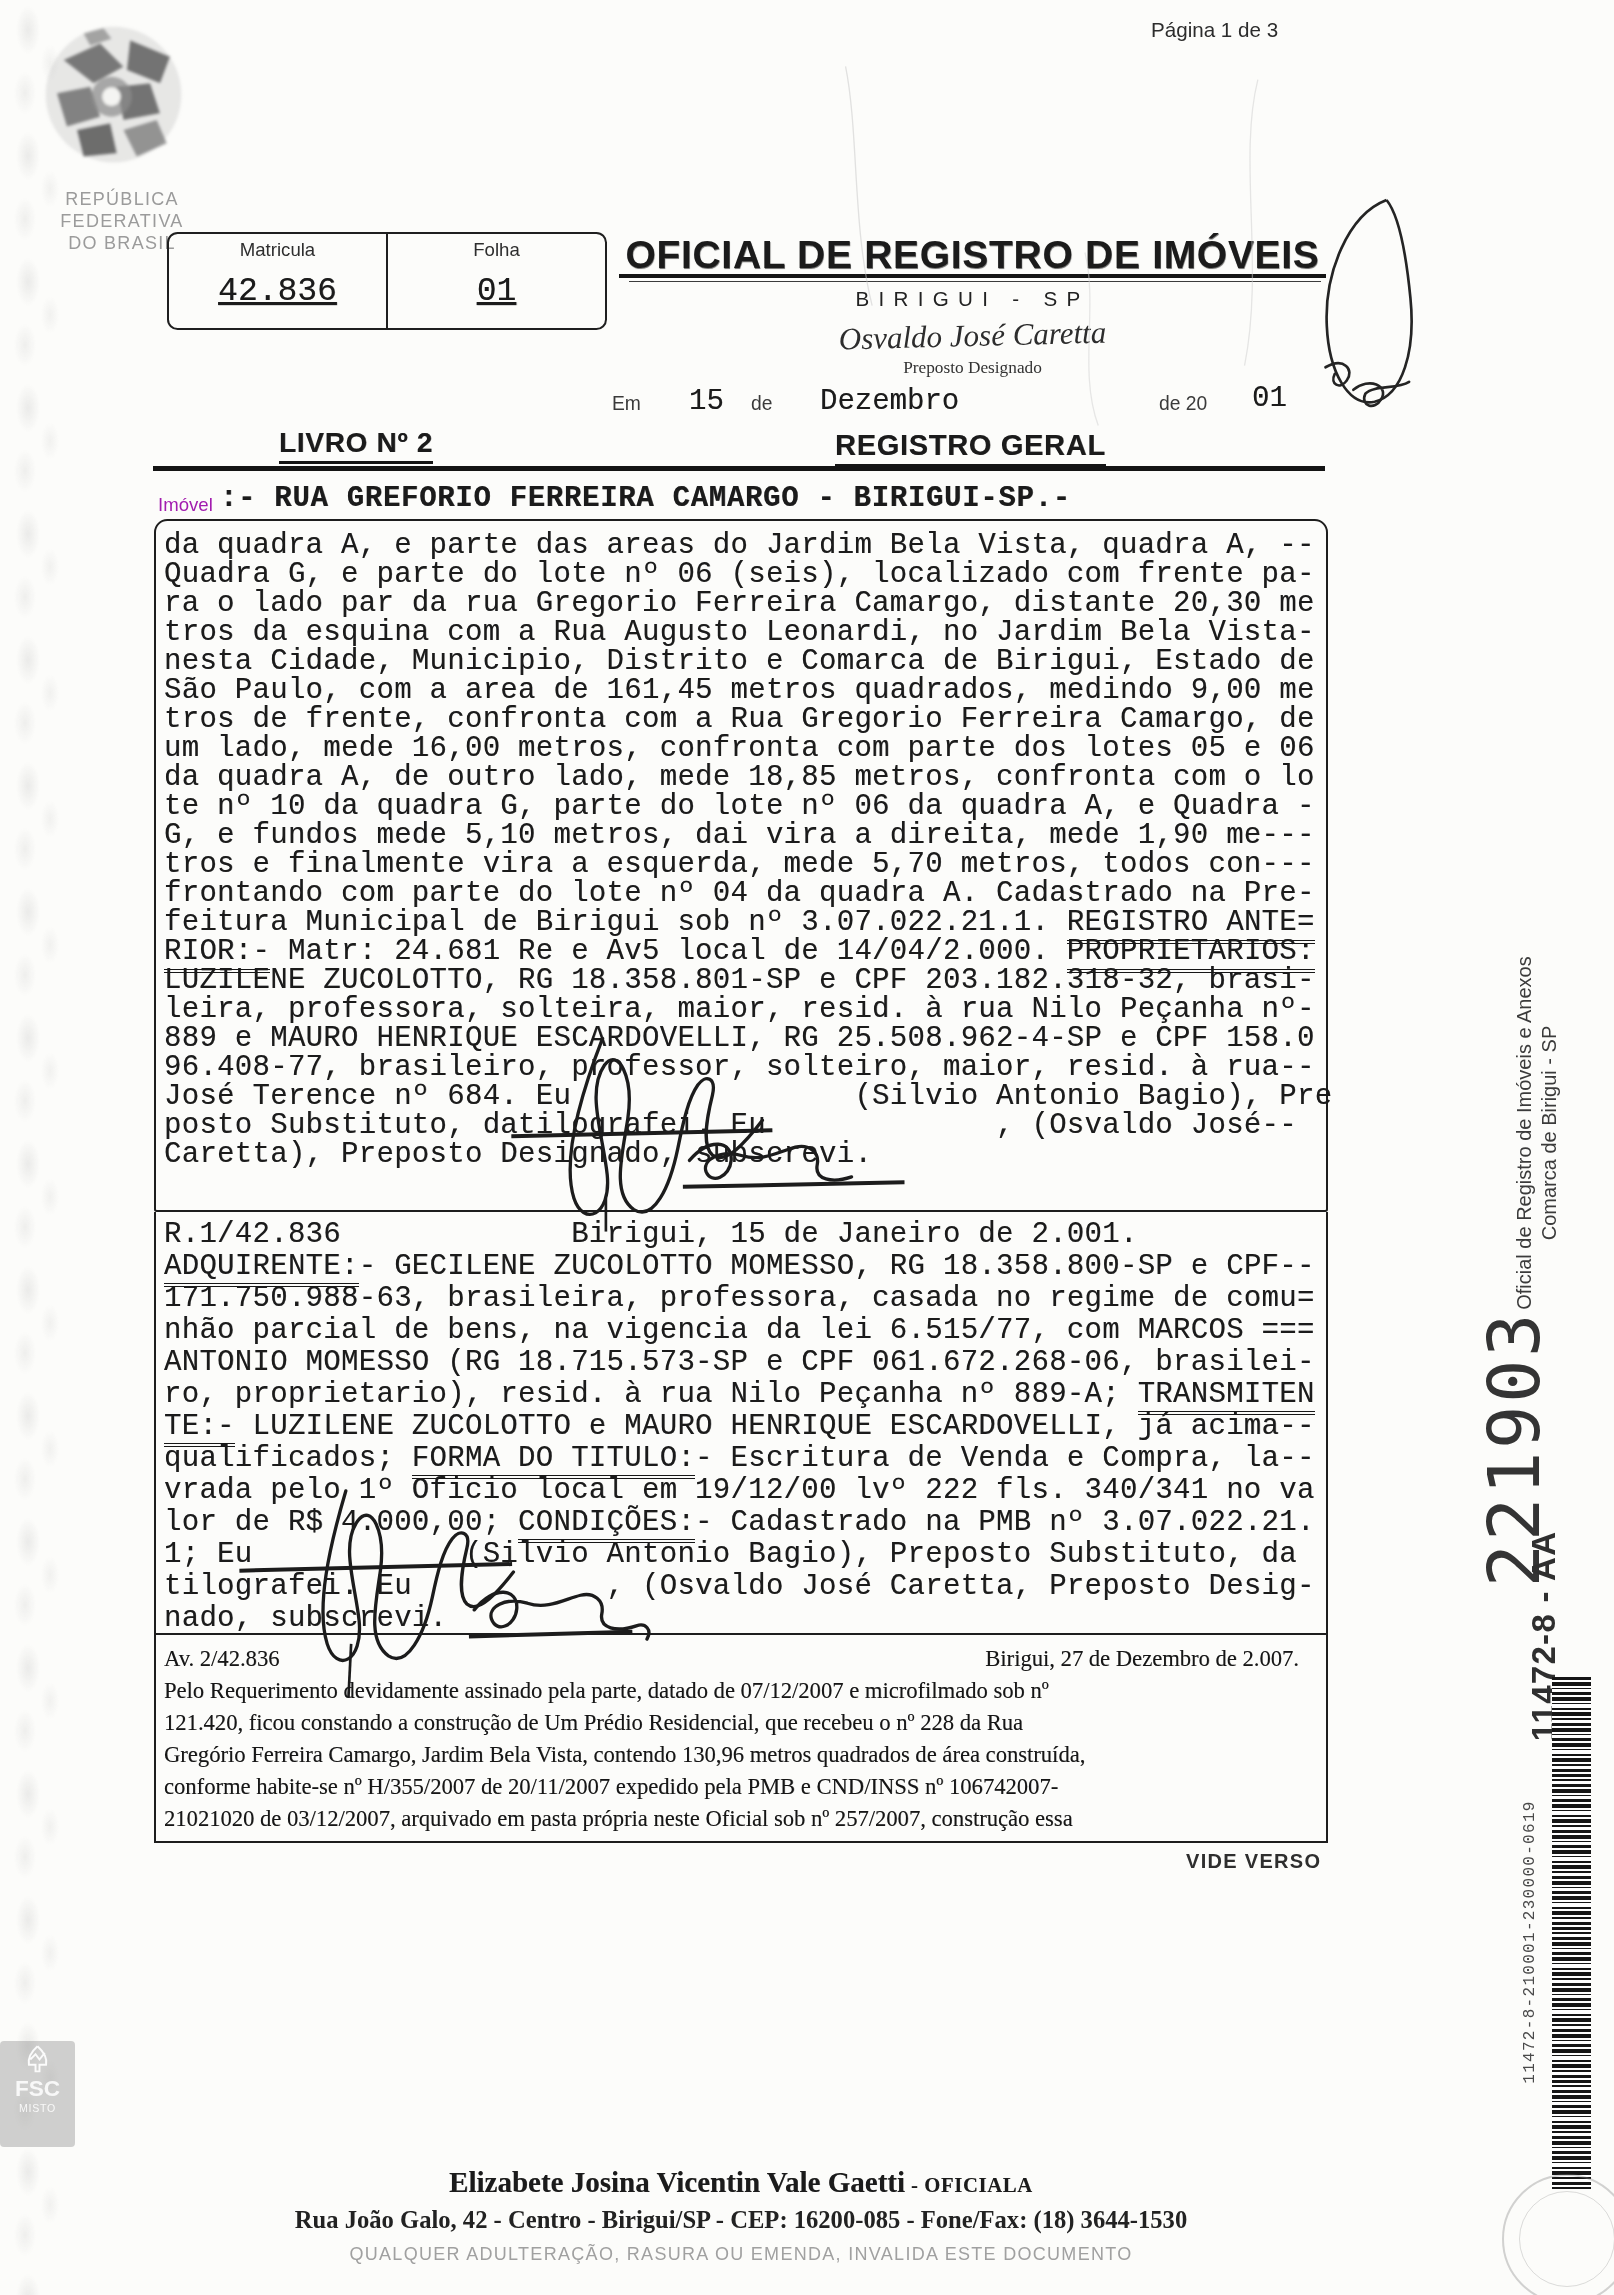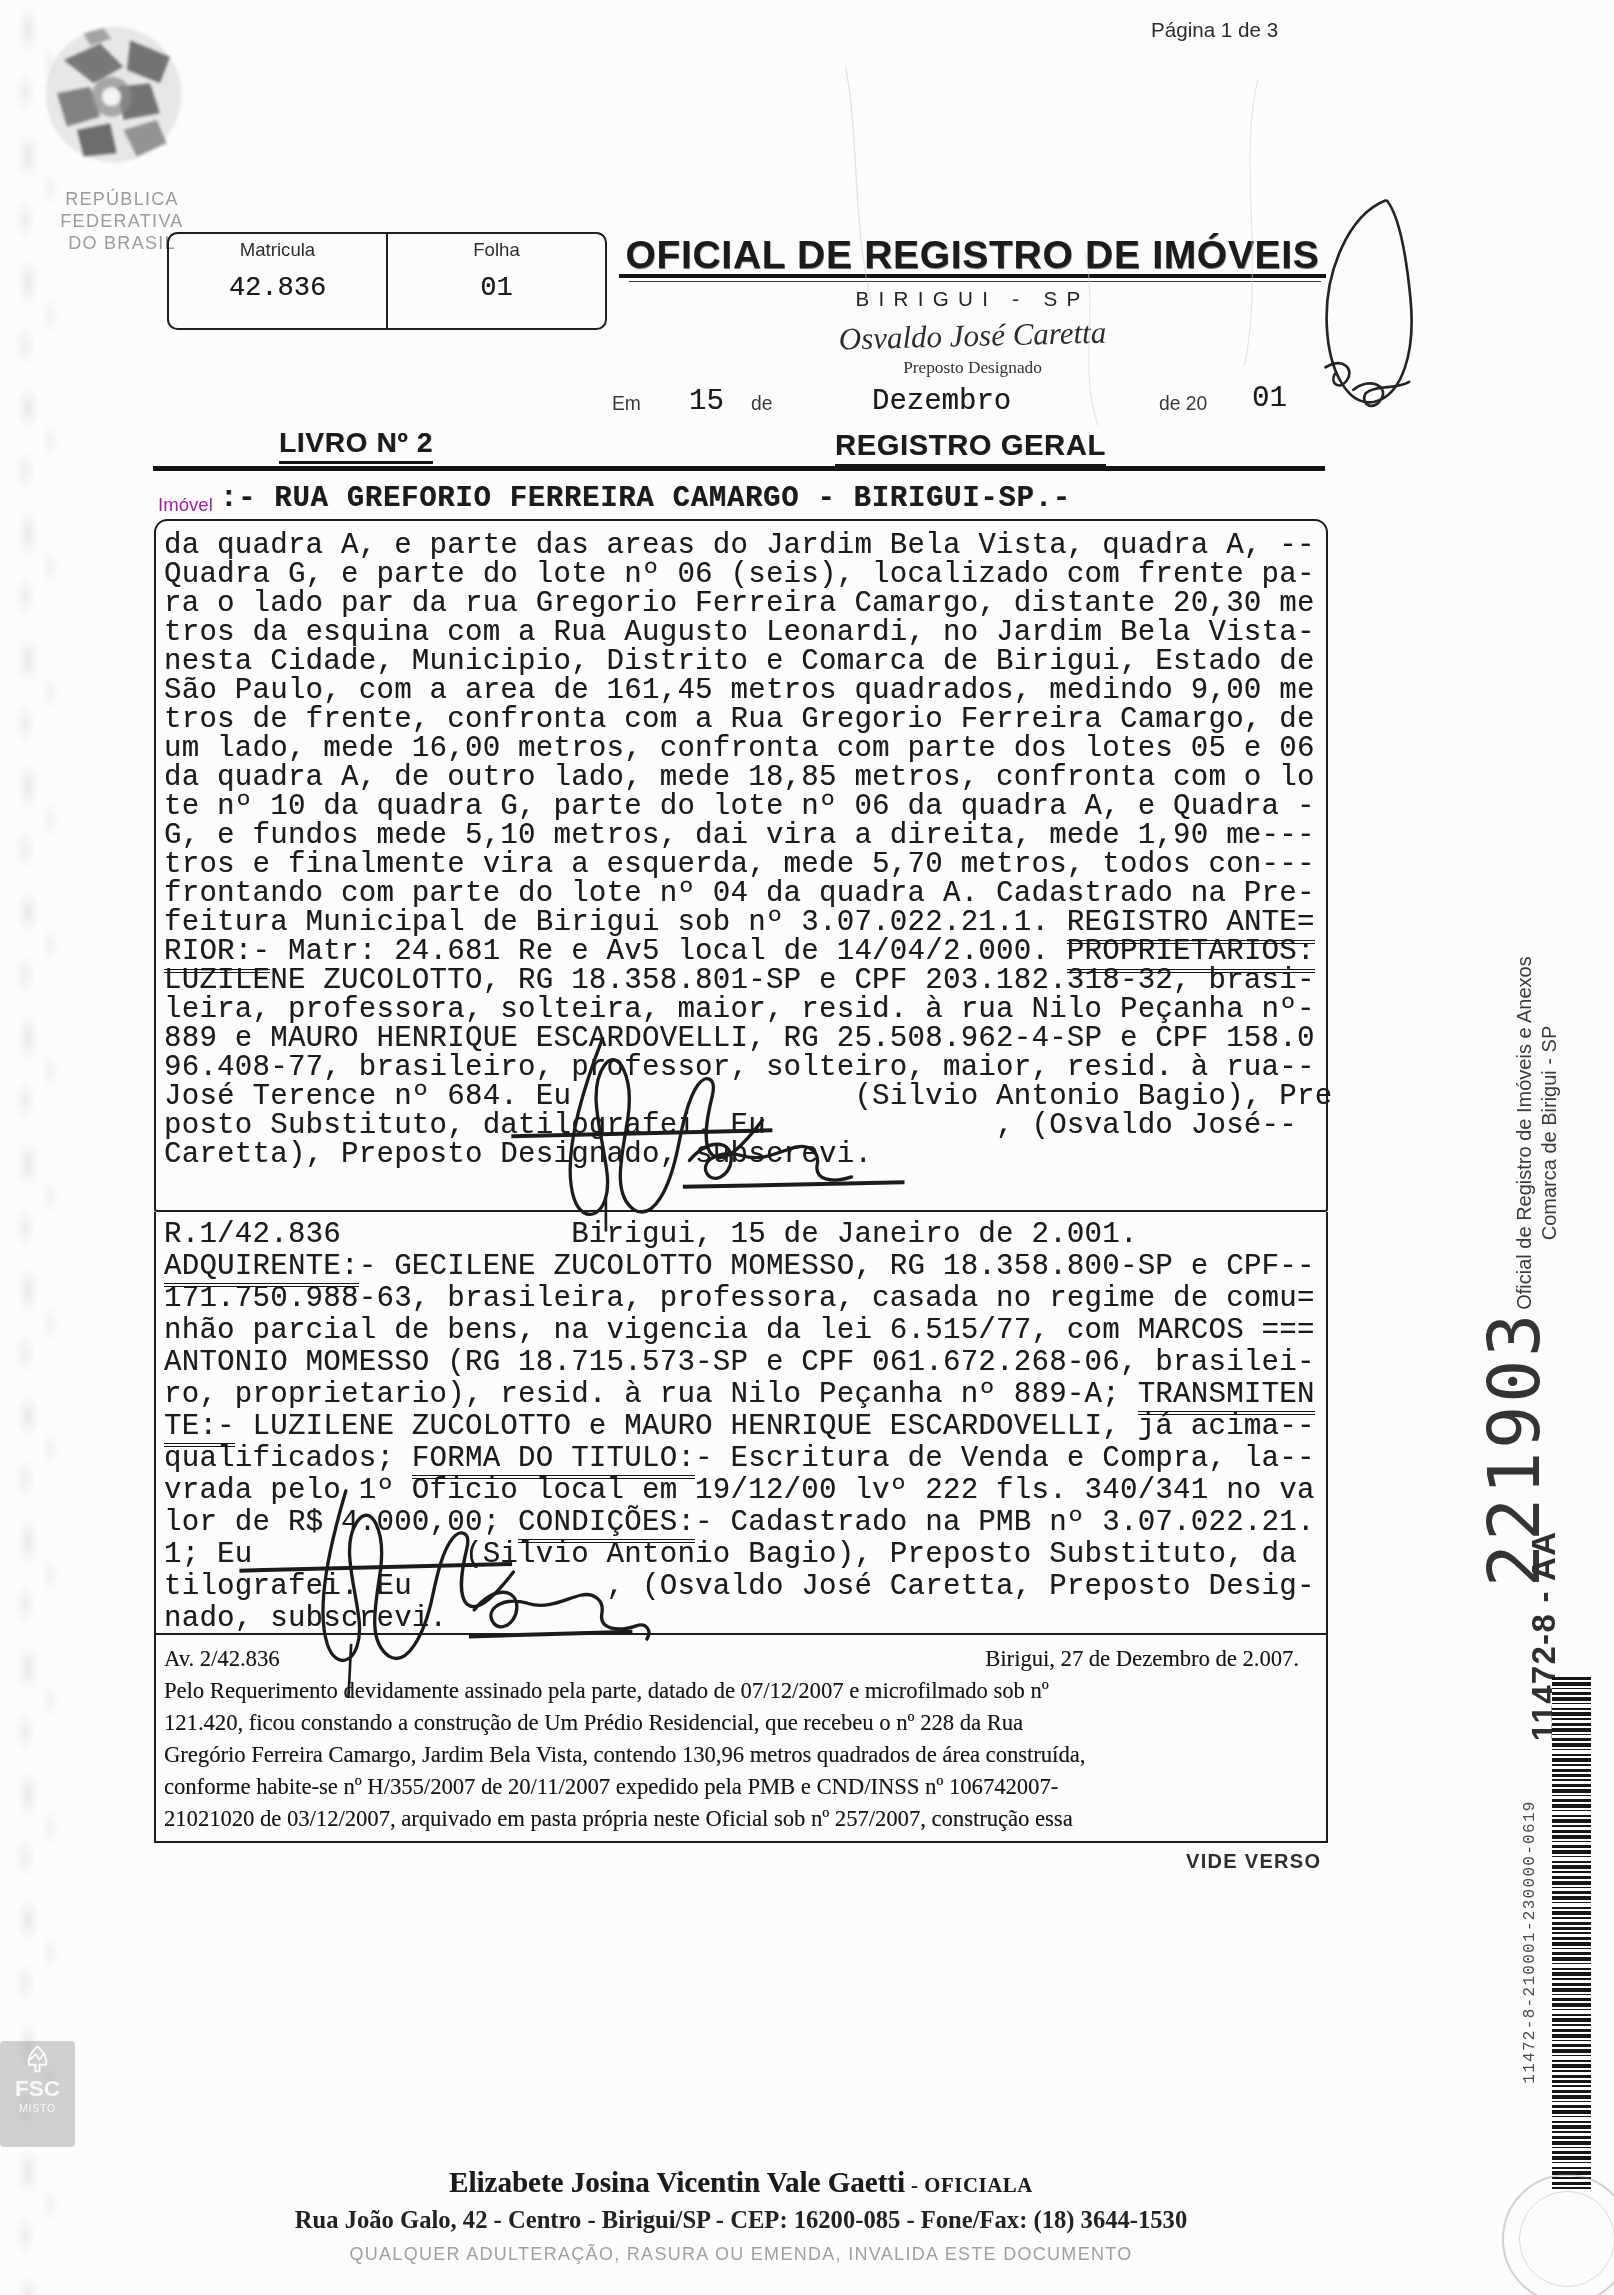--- a/index.html
+++ b/index.html
@@ -31,21 +31,21 @@
   
   #coat{left:37px;top:20px;}
   #coat-caption{left:12px;top:188px;width:220px;text-align:center;color:#9b9b9b;
                 font-size:18px;line-height:22px;letter-spacing:1.3px;filter:blur(0.3px);}
   #page-indicator{left:1151px;top:18px;font-size:20.6px;color:#2c2c2c;}
   #mat-box{left:167px;top:232px;width:436px;height:94px;border:2.7px solid #1f1f1f;
            border-radius:10.6px;display:flex;}
   #mat-box .cell{flex:1;text-align:center;position:relative;}
   #mat-box .cell+.cell{border-left:2px solid #1f1f1f;}
   #mat-box .lbl{font-size:18.6px;color:#2e2e2e;margin-top:5.3px;}
-  #mat-box .val{font-size:27px;margin-top:12px;text-shadow:0.3px 0.3px 0.5px rgba(0,0,0,.5);}
+  #mat-box .val{font-size:33px;margin-top:12px;text-shadow:0.3px 0.3px 0.5px rgba(0,0,0,.5);text-decoration:underline;}
   #title-wrap{left:619px;top:233px;width:707px;text-align:center;}
   #doc-title{font-size:39px;font-weight:700;letter-spacing:0.7px;white-space:nowrap;
              text-shadow:0.5px 0.5px 0.7px rgba(0,0,0,.55);}
   #title-rule1{left:619px;top:274px;width:707px;height:4px;background:#141414;}
   #title-rule2{left:629px;top:281px;width:692px;height:1.3px;background:#3c3c3c;}
   #subtitle{left:619px;top:287px;width:707px;text-align:center;font-size:20.6px;
             letter-spacing:9.3px;color:#222;}
   #sig-name{left:619px;top:318px;width:707px;text-align:center;
             font-family:"Liberation Serif",serif;font-style:italic;font-size:31px;
             color:#2d2d2d;transform:rotate(-1.5deg);}
@@ -152,21 +152,21 @@
   <div id="sig-role" class="abs">Preposto Designado</div>
 
   <svg class="sig" style="left:1287px;top:193px" width="146" height="233" viewBox="0 0 220 350">
     <path d="M150,10 C92,32 56,120 60,200 C63,268 92,322 132,314 C174,304 194,238 186,158 C179,86 168,32 150,10" stroke="#242424" stroke-width="4" fill="none"></path>
     <path d="M58,262 C86,246 102,266 90,282 C80,296 64,288 72,272 M100,296 C124,276 154,290 142,310 C132,328 110,320 118,302 C132,288 166,296 184,284" stroke="#242424" stroke-width="4" fill="none" stroke-linecap="round"></path>
   </svg>
 
   <span class="abs formword" style="left:612px;top:393px">Em</span>
   <span class="abs formval mono" style="left:689px;top:385px">15</span>
   <span class="abs formword" style="left:751px;top:393px">de</span>
-  <span class="abs formval mono" style="left:872px;top:385px">Dezembro</span>
+  <span class="abs formval mono" style="left:820px;top:385px">Dezembro</span>
   <span class="abs formword" style="left:1159px;top:393px">de 20</span>
   <span class="abs formval mono" style="left:1252px;top:382px">01</span>
 
   <div id="livro" class="abs">LIVRO Nº 2</div>
   <div id="registro-geral" class="abs">REGISTRO GERAL</div>
   <div id="main-rule" class="abs"></div>
 
   <span id="imovel-label" class="abs">Imóvel</span>
   <span id="imovel-value" class="abs mono">:- RUA GREFORIO FERREIRA CAMARGO - BIRIGUI-SP.-</span>
 

